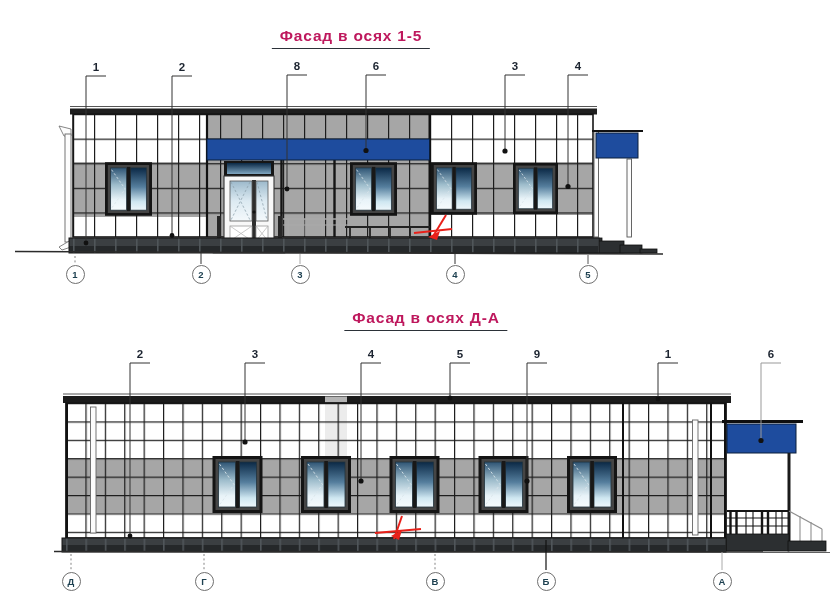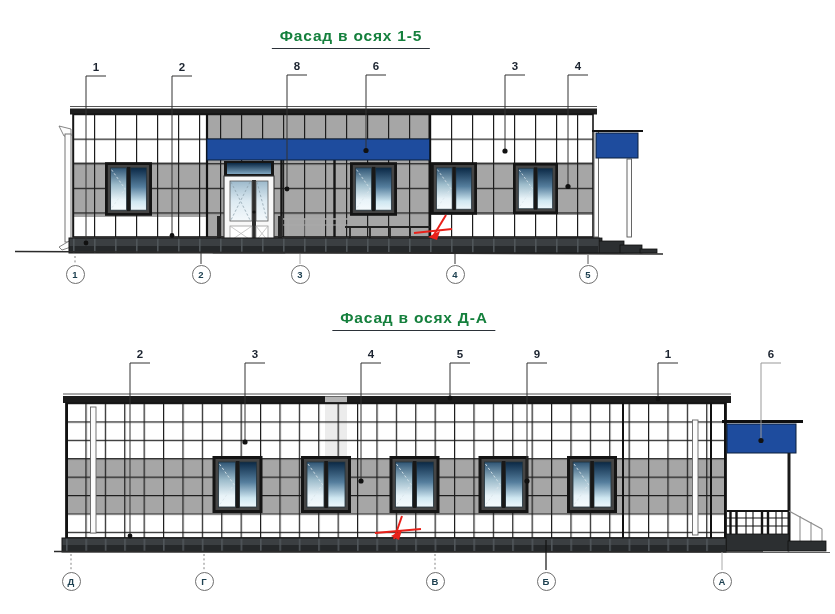--- a/index.html
+++ b/index.html
@@ -1,20 +1,20 @@
 <!DOCTYPE html>
 <html><head>
 <meta charset="utf-8">
 <style>
   html,body{margin:0;padding:0;background:#ffffff;}
   .canvas{position:relative;width:835px;height:614px;background:#ffffff;overflow:hidden;
           font-family:"Liberation Sans", sans-serif;}
   .canvas svg{position:absolute;left:0;top:0;}
   .ftitle{position:absolute;transform:translateX(-50%);white-space:nowrap;
-          font-size:15.5px;font-weight:bold;letter-spacing:0.8px;color:#15803d;
+          font-size:15.5px;font-weight:bold;letter-spacing:0.8px;color:#be185d;
           border-bottom:1.6px solid #2b3138;padding:0 8px 3px 8px;}
   .callout{position:absolute;transform:translateX(-50%);font-size:11.5px;font-weight:bold;
            color:#1c2430;line-height:12px;}
   .bubble{position:absolute;width:19px;height:19px;border:1.1px solid #6f6f6f;border-radius:50%;
           background:#ffffff;display:flex;align-items:center;justify-content:center;
           font-size:9.5px;font-weight:bold;color:#1d4050;box-sizing:border-box;}
 </style>
 </head>
 <body>
 
@@ -279,21 +279,21 @@
       <line x1="71" y1="554" x2="71" y2="570" stroke="#777" stroke-width="0.9" stroke-dasharray="2,2.4"></line>
       <line x1="204" y1="554" x2="204" y2="570" stroke="#777" stroke-width="0.9" stroke-dasharray="2,2.4"></line>
       <line x1="435" y1="554" x2="435" y2="570" stroke="#777" stroke-width="0.9" stroke-dasharray="2,2.4"></line>
       <line x1="546" y1="540" x2="546" y2="570" stroke="#111" stroke-width="1.2"></line>
       <line x1="722" y1="552" x2="722" y2="570" stroke="#aaa" stroke-width="1"></line>
     </g>
   </g>
 </svg>
 
 <div class="ftitle" style="left:351px;top:27px;">Фасад в осях 1-5</div>
-<div class="ftitle" style="left:414px;top:309px;">Фасад в осях Д-А</div>
+<div class="ftitle" style="left:426px;top:309px;">Фасад в осях Д-А</div>
 
 <div class="callout" style="left:96px;top:61px;">1</div>
 <div class="callout" style="left:182px;top:61px;">2</div>
 <div class="callout" style="left:297px;top:60px;">8</div>
 <div class="callout" style="left:376px;top:60px;">6</div>
 <div class="callout" style="left:515px;top:60px;">3</div>
 <div class="callout" style="left:578px;top:60px;">4</div>
 
 <div class="callout" style="left:140px;top:348px;">2</div>
 <div class="callout" style="left:255px;top:348px;">3</div>

